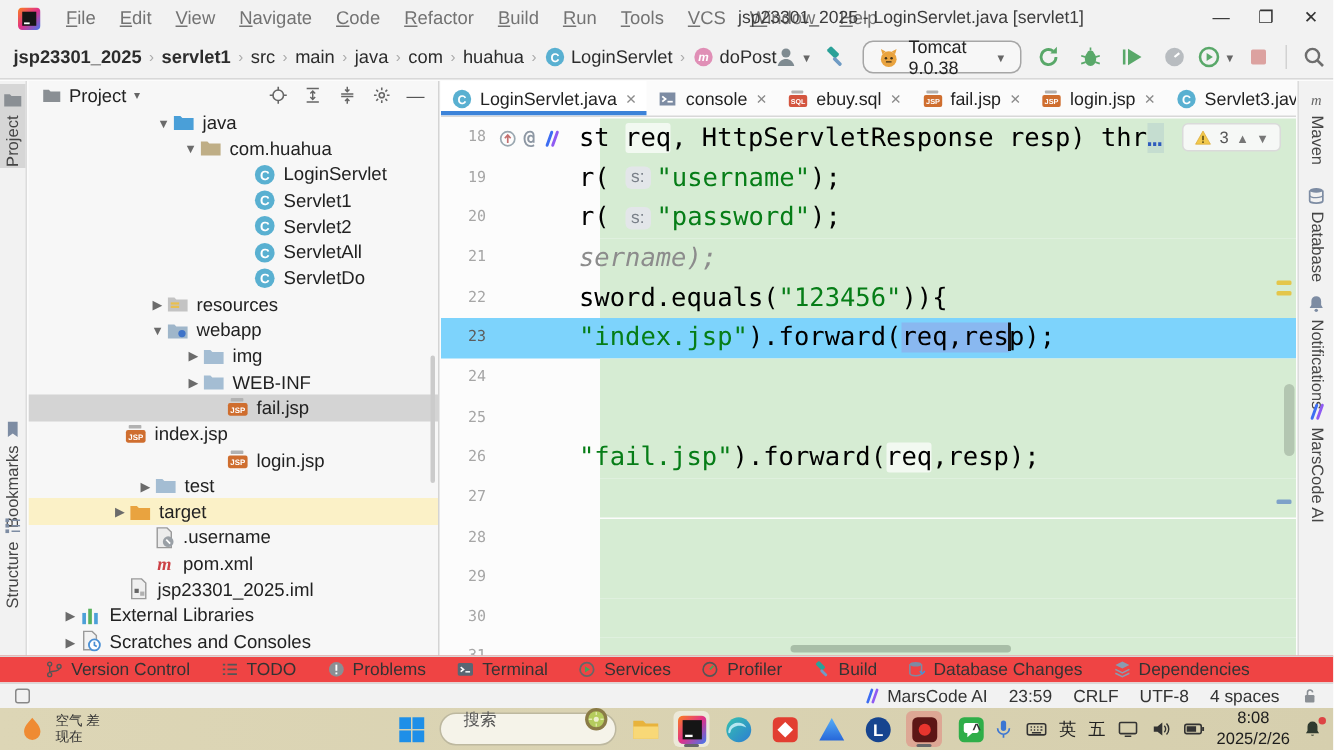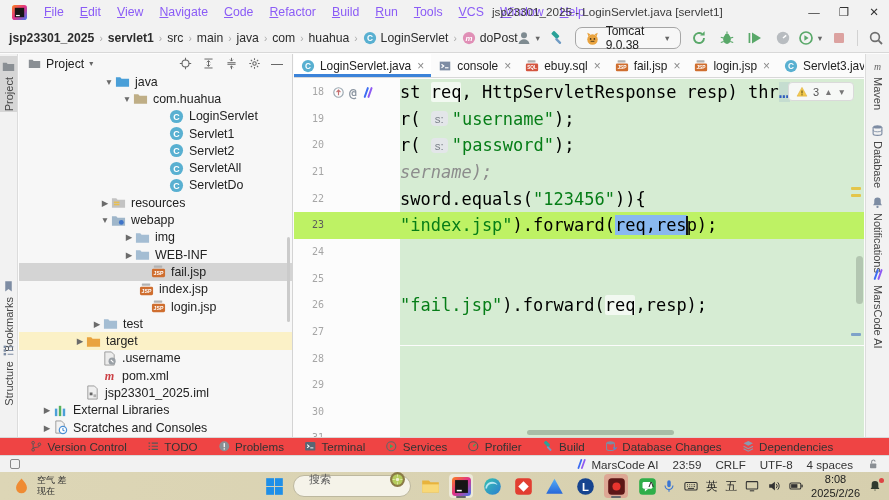--- a/index.html
+++ b/index.html
@@ -5,21 +5,21 @@
   *{margin:0;padding:0;box-sizing:border-box}
   html,body{width:889px;height:500px;overflow:hidden}
   #app{position:relative;width:889px;height:500px;font-family:"Liberation Sans",sans-serif;
        background:#fcfcfc;overflow:hidden;color:#1a1a1a;font-size:12px;-webkit-font-smoothing:antialiased}
   svg{display:block}
 
   
   .titlebar{position:absolute;top:0;left:0;right:0;height:24px;background:#f2f2f2;display:flex;align-items:center}
   .logo{width:15px;height:15px;margin:0 9px 0 12px}
   .menubar{display:flex;align-items:center}
-  .menu-item{padding:0 8px;font-size:12.3px;line-height:24px;color:#8b5cf6;cursor:default}
+  .menu-item{padding:0 8px;font-size:12.3px;line-height:24px;color:#737373;cursor:default}
   .win-title{position:absolute;left:492px;top:0;line-height:24px;font-size:11.7px;color:#3c3c3c;white-space:nowrap}
   .win-controls{margin-left:auto;display:flex;height:24px}
   .win-btn{width:30px;text-align:center;line-height:24px;font-size:11.5px;color:#333}
 
   
   .toolbar{position:absolute;top:24px;left:0;right:0;height:29px;background:#f2f2f2;border-bottom:1px solid #d8d8d8;
            display:flex;align-items:center;padding:0 10px 0 8px}
   .crumb{display:flex;align-items:center;font-size:12.2px;color:#2c2c2c;white-space:nowrap}
   .crumb-item{display:flex;align-items:center;gap:4px;padding:0 1px}
   .crumb-item.bold{font-weight:bold}
@@ -68,27 +68,27 @@
   .tab{display:flex;align-items:center;gap:5px;padding:0 7px;font-size:11.9px;color:#222;flex:none}
   .tab.active{background:#fff;box-shadow:inset 0 -3px 0 #3c83d9}
   .tab .ti{width:14px;height:14px}
   .tab .x{color:#8b8b8b;font-size:12px;margin-left:1px}
 
   .editor{position:absolute;top:24px;left:0;right:0;bottom:0;overflow:hidden;background:#fcfcfc;
           font-family:"DejaVu Sans Mono",monospace}
   .cl{position:absolute;left:0;right:0;height:26.65px}
   .cl .bgbar{position:absolute;left:106px;right:0;top:0;bottom:0}
   .cl.bg-added .bgbar{background:#d6ecd3}
-  .cl.bg-caret{background:#bef264}
+  .cl.bg-caret{background:#7dd3fc}
   .cl .ln{position:absolute;left:0;width:30px;text-align:right;font-size:10px;color:#a6a6a6;line-height:26.65px}
   .cl.bg-caret .ln{color:#5c5c5c}
   .cl .gut{position:absolute;left:38px;top:0;height:100%;display:flex;align-items:center;gap:4px}
   .cl .gut svg{width:13px;height:13px}
   .gut .at{color:#8d97a3;font-size:13px;font-weight:bold}
-  .cl .code{position:absolute;left:106px;top:0;height:26.65px;line-height:26.65px;font-size:17px;white-space:pre;color:#000}
+  .cl .code{position:absolute;left:92px;top:0;height:26.65px;line-height:26.65px;font-size:17px;white-space:pre;color:#000}
   .tk-s{color:#067d17}
   .tk-g{color:#8c8c8c;font-style:italic}
   .tk-h{font-family:"Liberation Sans",sans-serif;font-size:11.5px;background:#e3e6e9;color:#7a8089;
         border-radius:4px;padding:1.5px 4px;margin-right:4px;vertical-align:2px}
   .tk-sel{background:#89b8f0}
   .tk-hl{background:rgba(255,255,255,.68);border-radius:2px}
   .tk-f{color:#2e5bbd;background:rgba(46,91,189,.1);letter-spacing:1px}
   .tk-caret{display:inline-block;width:1.8px;height:19px;background:#151515;margin:0 -.9px;vertical-align:-4px}
   .insp{position:absolute;right:10px;top:3px;height:19px;background:rgba(248,248,248,.92);border:1px solid #dadada;
         border-radius:4px;display:flex;align-items:center;gap:5px;padding:0 7px;
@@ -538,21 +538,21 @@
           <span class="chev"></span>
           <span class="ti">
             <svg viewBox="0 0 16 16">
               <rect x="3" y="1.5" width="9" height="2.4" rx=".6" fill="#b2b2b2"></rect>
               <rect x="1" y="5" width="14" height="9" rx="1.5" fill="#cf6e2f"></rect>
               <text x="8" y="11.8" font-size="5.6" fill="#fff" text-anchor="middle" font-weight="bold" font-family="sans-serif">JSP</text>
             </svg>
           </span>
           <span>fail.jsp</span>
         </div>
-        <div class="tree-row" style="padding-left: 108px; text-align: right;">
+        <div class="tree-row" style="padding-left: 52px; text-align: right;">
           <span class="chev"></span>
           <span class="ti">
             <svg viewBox="0 0 16 16">
               <rect x="3" y="1.5" width="9" height="2.4" rx=".6" fill="#b2b2b2"></rect>
               <rect x="1" y="5" width="14" height="9" rx="1.5" fill="#cf6e2f"></rect>
               <text x="8" y="11.8" font-size="5.6" fill="#fff" text-anchor="middle" font-weight="bold" font-family="sans-serif">JSP</text>
             </svg>
           </span>
           <span>index.jsp</span>
         </div>

